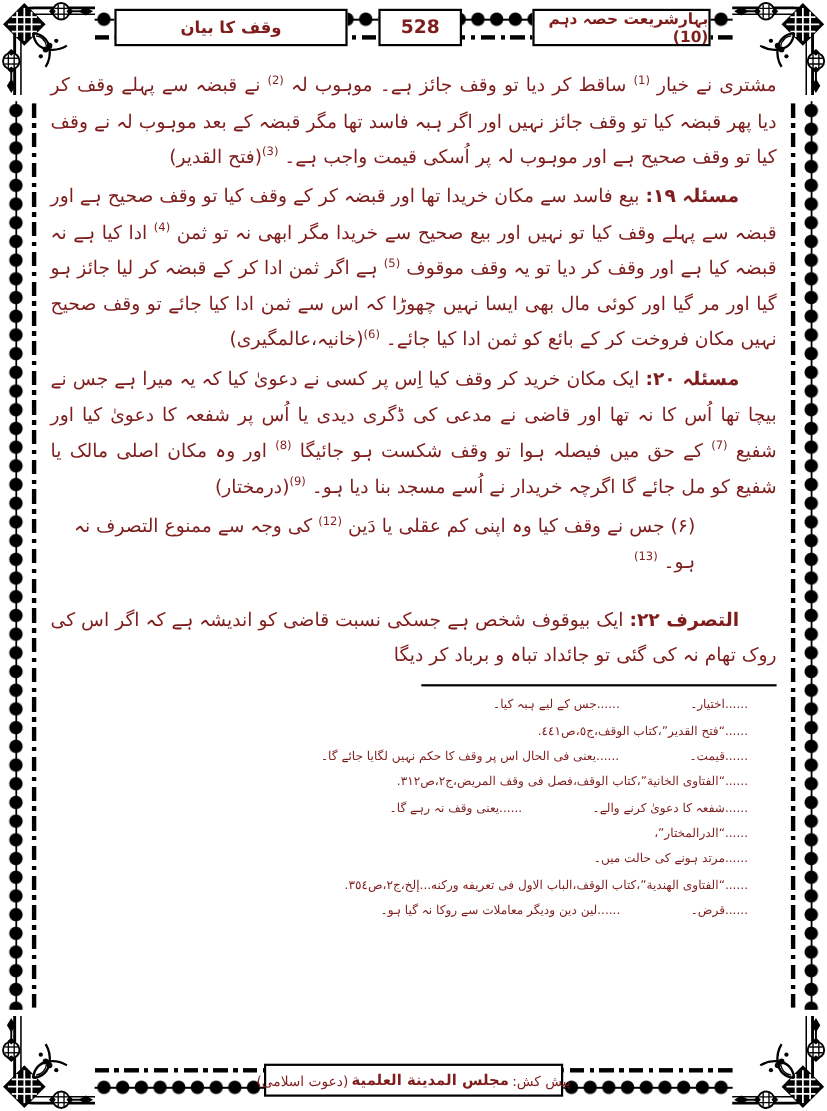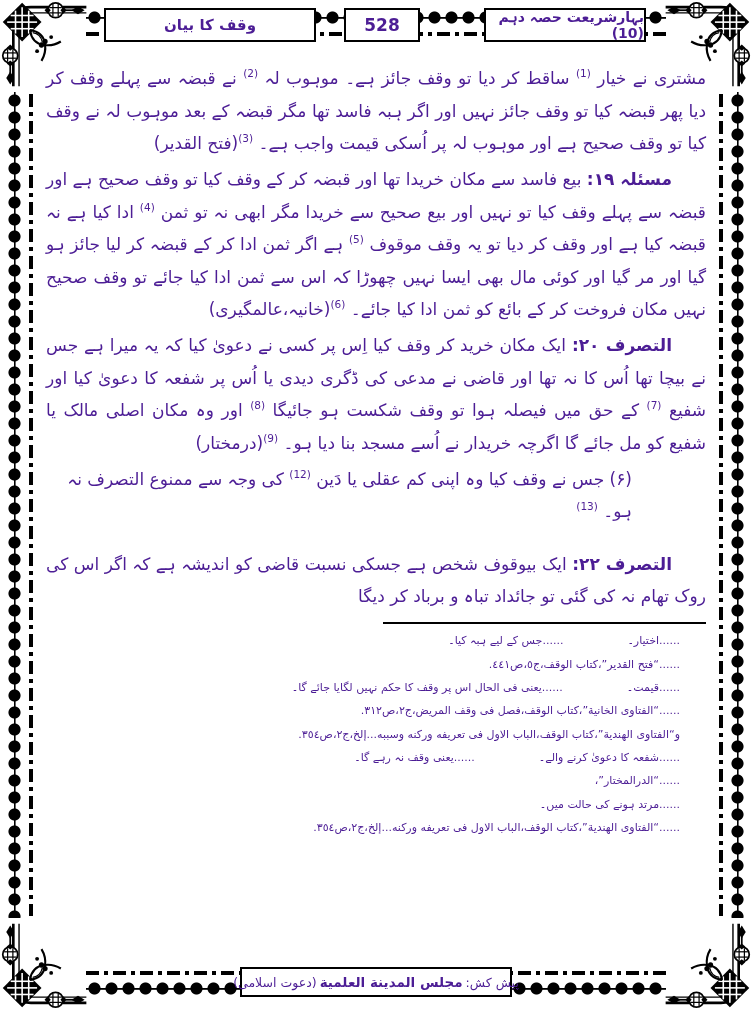--- a/index.html
+++ b/index.html
@@ -1,18 +1,18 @@
 <!DOCTYPE html>
 <html lang="ur" dir="ltr"><head>
 <meta charset="utf-8">
 <style>
   html,body{margin:0;padding:0;background:#e8e8e8;}
   .page{
     position:relative; width:752px; height:1010px; margin:0 auto;
-    background:#ffffff; overflow:hidden; color:#4c1d95;
+    background:#ffffff; overflow:hidden; color:#7f1d1d;
     font-family:"DejaVu Sans", sans-serif;
   }
   
   .corner{position:absolute; width:88px; height:88px; z-index:3;}
   .corner.tl{top:1px; left:1px;}
   .corner.tr{top:1px; right:1px; transform:scaleX(-1);}
   .corner.bl{bottom:1px; left:1px; transform:scaleY(-1);}
   .corner.br{bottom:1px; right:1px; transform:scale(-1,-1);}
   .bead-v{
     position:absolute; top:92px; bottom:92px; width:13px; z-index:2;
@@ -161,41 +161,41 @@
       <span>بہارشریعت حصہ دہم (10)</span>
     </div>
   </div>
 
   <div class="content">
     <p class="para">مشتری نے خیار <sup class="fnref">(1)</sup> ساقط کر دیا تو وقف جائز ہے۔ موہوب لہ <sup class="fnref">(2)</sup> نے قبضہ سے پہلے وقف کر دیا پھر قبضہ کیا تو وقف جائز نہیں اور اگر ہبہ فاسد تھا مگر قبضہ کے بعد موہوب لہ نے وقف کیا تو وقف صحیح ہے اور موہوب لہ پر اُسکی قیمت واجب ہے۔ <sup class="fnref">(3)</sup>(فتح القدیر)</p>
 
     <p class="masla"><span class="mlabel">مسئلہ ۱۹:</span>
       <span>بیع فاسد سے مکان خریدا تھا اور قبضہ کر کے وقف کیا تو وقف صحیح ہے اور قبضہ سے پہلے وقف کیا تو نہیں اور بیع صحیح سے خریدا مگر ابھی نہ تو ثمن <sup class="fnref">(4)</sup> ادا کیا ہے نہ قبضہ کیا ہے اور وقف کر دیا تو یہ وقف موقوف <sup class="fnref">(5)</sup> ہے اگر ثمن ادا کر کے قبضہ کر لیا جائز ہو گیا اور مر گیا اور کوئی مال بھی ایسا نہیں چھوڑا کہ اس سے ثمن ادا کیا جائے تو وقف صحیح نہیں مکان فروخت کر کے بائع کو ثمن ادا کیا جائے۔ <sup class="fnref">(6)</sup>(خانیہ،عالمگیری)</span></p>
 
-    <p class="masla"><span class="mlabel">التصرف ۲۰:</span>
+    <p class="masla"><span class="mlabel">مسئلہ ۲۰:</span>
       <span>ایک مکان خرید کر وقف کیا اِس پر کسی نے دعویٰ کیا کہ یہ میرا ہے جس نے بیچا تھا اُس کا نہ تھا اور قاضی نے مدعی کی ڈگری دیدی یا اُس پر شفعہ کا دعویٰ کیا اور شفیع <sup class="fnref">(7)</sup> کے حق میں فیصلہ ہوا تو وقف شکست ہو جائیگا <sup class="fnref">(8)</sup> اور وہ مکان اصلی مالک یا شفیع کو مل جائے گا اگرچہ خریدار نے اُسے مسجد بنا دیا ہو۔ <sup class="fnref">(9)</sup>(درمختار)</span></p>
 
 
     <p class="para point-line">(۶) جس نے وقف کیا وہ اپنی کم عقلی یا دَین <sup class="fnref">(12)</sup> کی وجہ سے ممنوع التصرف نہ ہو۔ <sup class="fnref">(13)</sup></p>
 
     <p class="masla"><span class="mlabel">التصرف ۲۲:</span>
       <span>ایک بیوقوف شخص ہے جسکی نسبت قاضی کو اندیشہ ہے کہ اگر اس کی روک تھام نہ کی گئی تو جائداد تباہ و برباد کر دیگا</span></p>
 
     <div class="fn-sep"></div>
 
     <div class="footnotes">
       <div class="fn-row"><span>......اختیار۔</span><span class="fn-gap"></span><span>......جس کے لیے ہبہ کیا۔</span></div>
       <div class="fn-row"><span>......“فتح القدیر”،کتاب الوقف،ج٥،ص٤٤١.</span></div>
       <div class="fn-row"><span>......قیمت۔</span><span class="fn-gap"></span><span>......یعنی فی الحال اس پر وقف کا حکم نہیں لگایا جائے گا۔</span></div>
       <div class="fn-row"><span>......“الفتاوی الخانیة”،کتاب الوقف،فصل فی وقف المریض،ج٢،ص٣١٢.</span></div>
-      <div class="fn-row"><span>و“الفتاوی الهندیة”،کتاب الوقف،الباب الاول فی تعریفه ورکنه وسببه...إلخ،ج٢،ص٣٥٤.</span></div>
       <div class="fn-row"><span>......شفعہ کا دعویٰ کرنے والے۔</span><span class="fn-gap"></span><span>......یعنی وقف نہ رہے گا۔</span></div>
       <div class="fn-row"><span>......“الدرالمختار”،</span></div>
       <div class="fn-row"><span>......مرتد ہونے کی حالت میں۔</span></div>
       <div class="fn-row"><span>......“الفتاوی الهندیة”،کتاب الوقف،الباب الاول فی تعریفه ورکنه...إلخ،ج٢،ص٣٥٤.</span></div>
+      <div class="fn-row"><span>......قرض۔</span><span class="fn-gap"></span><span>......لین دین ودیگر معاملات سے روکا نہ گیا ہو۔</span></div>
     </div>
   </div>
 
   <div class="band bottom">
     <div class="dashline"></div>
     <div class="beadline"></div>
     <div class="fbox">
       <span>پیش کش:</span>
       <span class="org">مجلس المدینة العلمیة</span>
       <span>(دعوت اسلامی)</span>

